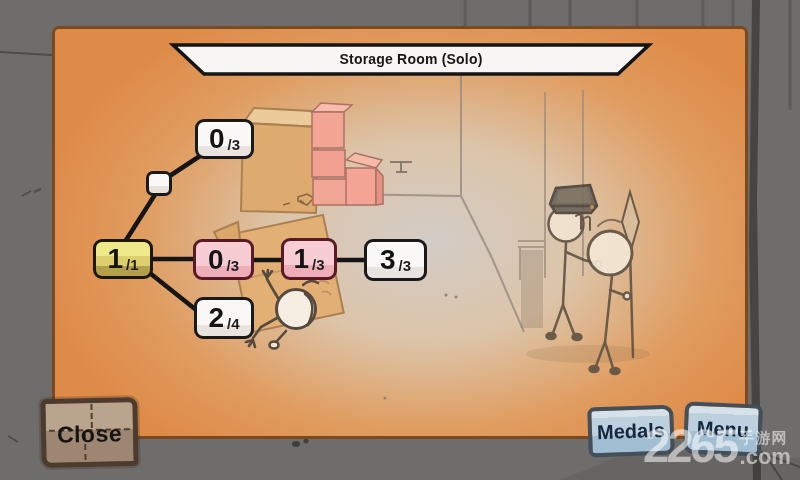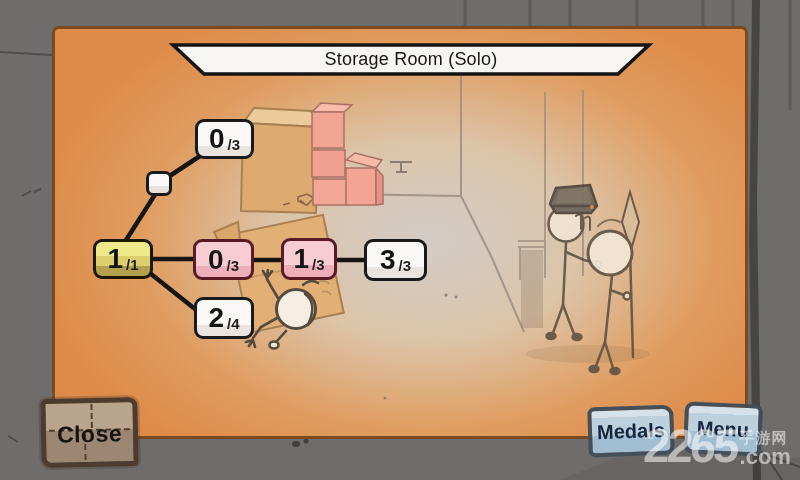--- a/index.html
+++ b/index.html
@@ -21,21 +21,21 @@
        #d3ccc7 0%, #dcc4a8 38%, #e09c5f 72%, #de8a48 100%);
     z-index:1;overflow:hidden;
   }
   #scene{position:absolute;left:0;top:0;pointer-events:none;}
 
   
   #banner-svg{position:absolute;left:0;top:0;z-index:6;pointer-events:none;}
   #banner-title{
     position:absolute;left:173px;top:46px;width:476px;height:45px;
     z-index:7;text-align:center;line-height:27px;
-    font-size:18px;font-weight:400;color:#161616;letter-spacing:0.2px;
+    font-size:14px;font-weight:700;color:#161616;letter-spacing:0.2px;
   }
 
   
   #tree-edges{position:absolute;left:0;top:0;z-index:4;pointer-events:none;}
   .node{
     position:absolute;z-index:5;display:flex;align-items:center;justify-content:center;
     box-sizing:border-box;border-radius:9px;
   }
   .node .num{font-size:28px;font-weight:700;color:#141414;line-height:1;}
   .node .denom{font-size:15px;font-weight:700;color:#1d1d1d;margin-left:3px;margin-top:11px;line-height:1;}

